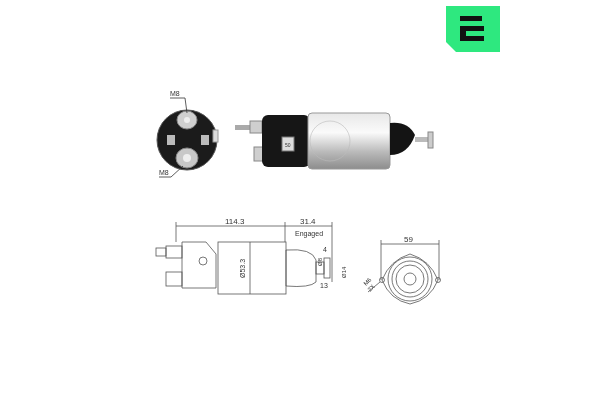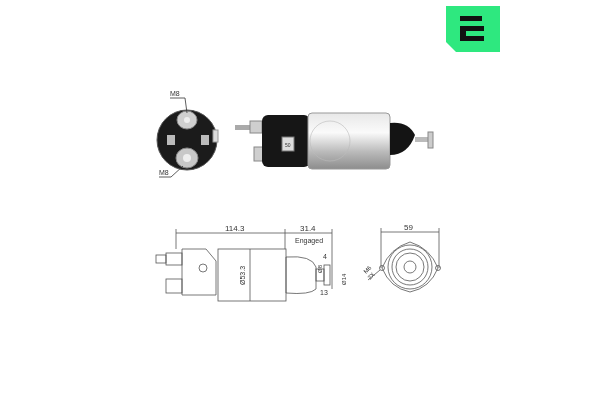--- a/index.html
+++ b/index.html
@@ -56,21 +56,21 @@
     <rect x="78" y="18" width="82" height="56" rx="4" fill="url(#metal)" stroke="#999"></rect>
     <rect x="52" y="42" width="12" height="14" fill="#ddd" stroke="#777"></rect>
     <text x="55" y="52" font-size="5" fill="#333">50</text>
     <path d="M160 28 Q178 26 185 40 Q178 60 160 60 Z" fill="#141414"></path>
     <rect x="185" y="42" width="14" height="5" fill="#bbb"></rect>
     <rect x="198" y="37" width="5" height="16" fill="#ccc" stroke="#888"></rect>
     <circle cx="100" cy="46" r="20" fill="none" stroke="#bbb" stroke-width="1" opacity="0.6"></circle>
   </svg>
 </div>
 
-<div class="abs" style="left:140px;top:219px;width:220px;height:90px;">
+<div class="abs" style="left:140px;top:212px;width:220px;height:90px;">
   <svg width="220" height="90" viewBox="0 0 220 90" fill="none" stroke="#555" stroke-width="0.8">
     <line x1="36" y1="14" x2="145" y2="14"></line>
     <line x1="36" y1="10" x2="36" y2="30"></line>
     <line x1="145" y1="10" x2="145" y2="30"></line>
     <line x1="145" y1="14" x2="192" y2="14"></line>
     <line x1="192" y1="10" x2="192" y2="70"></line>
     <text x="85" y="12" font-size="8" fill="#333" stroke="none">114.3</text>
     <text x="160" y="12" font-size="8" fill="#333" stroke="none">31.4</text>
     <text x="155" y="24" font-size="7" fill="#333" stroke="none">Engaged</text>
     <rect x="16" y="36" width="10" height="8"></rect>
@@ -84,21 +84,21 @@
     <path d="M146 38 Q172 36 176 48 L176 70 Q170 76 146 74 Z"></path>
     <rect x="176" y="50" width="8" height="12"></rect>
     <rect x="184" y="46" width="6" height="20"></rect>
     <text x="183" y="40" font-size="7" fill="#333" stroke="none">4</text>
     <text x="182" y="54" font-size="6" fill="#333" stroke="none" transform="rotate(-90 182 54)">Ø8</text>
     <text x="206" y="66" font-size="6" fill="#333" stroke="none" transform="rotate(-90 206 66)">Ø14</text>
     <text x="180" y="76" font-size="7" fill="#333" stroke="none">13</text>
   </svg>
 </div>
 
-<div class="abs" style="left:360px;top:218px;width:110px;height:90px;">
+<div class="abs" style="left:360px;top:230px;width:110px;height:90px;">
   <svg width="110" height="90" viewBox="0 0 110 90" fill="none" stroke="#555" stroke-width="0.8">
     <line x1="21" y1="14" x2="79" y2="14"></line>
     <line x1="21" y1="10" x2="21" y2="50"></line>
     <line x1="79" y1="10" x2="79" y2="50"></line>
     <text x="44" y="12" font-size="8" fill="#333" stroke="none">59</text>
     <path d="M22 50 Q30 30 50 24 Q70 30 78 50 Q70 70 50 74 Q30 70 22 50 Z"></path>
     <circle cx="50" cy="49" r="22"></circle>
     <circle cx="50" cy="49" r="18"></circle>
     <circle cx="50" cy="49" r="14"></circle>
     <circle cx="50" cy="49" r="6"></circle>

